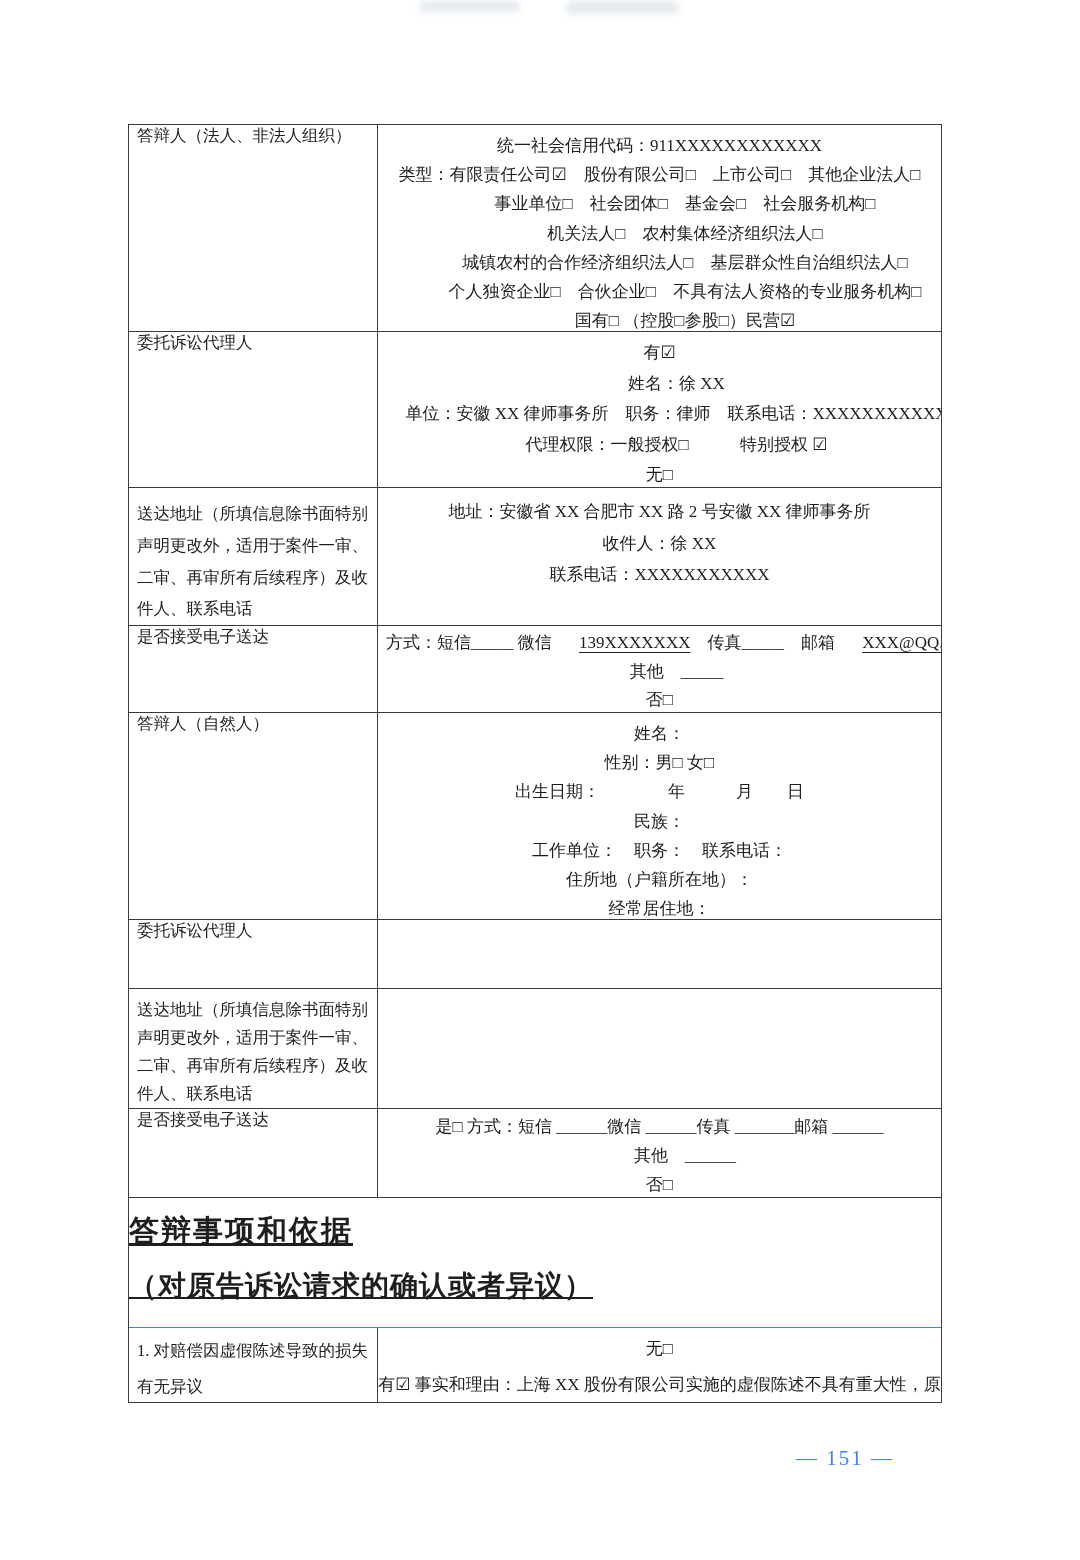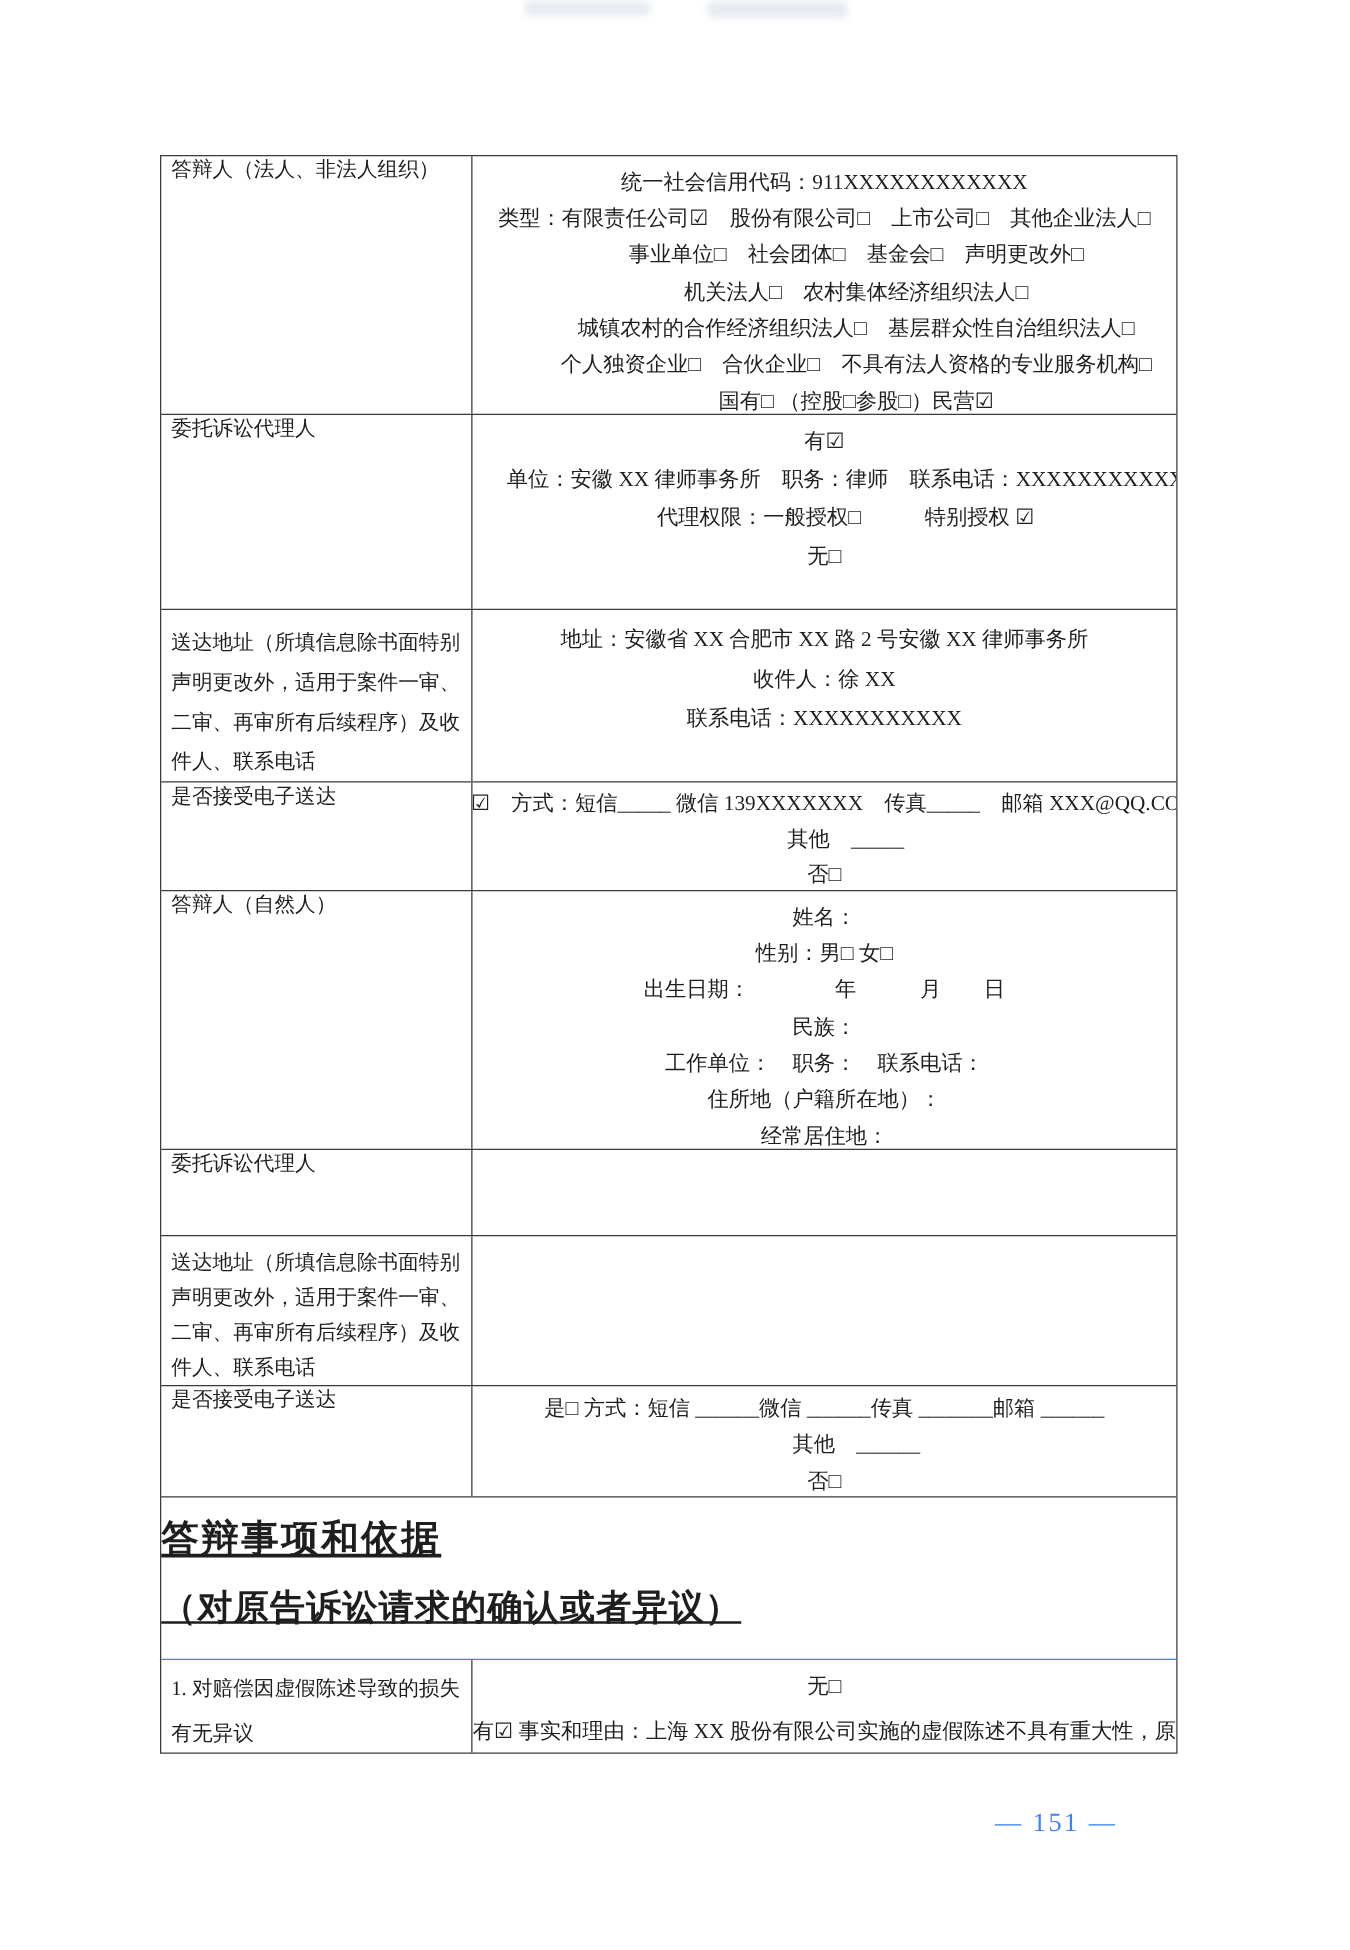--- a/index.html
+++ b/index.html
@@ -31,21 +31,21 @@
     padding:0 8px;box-sizing:border-box;overflow:hidden;
     font-size:16.5px;
     display:flex;flex-direction:column;justify-content:flex-start;
   }
   .ccell{
     flex:1;padding:0 10px;box-sizing:border-box;overflow:hidden;
     font-size:17px;
     display:flex;flex-direction:column;justify-content:flex-start;align-items:center;
   }
   .tline{white-space:nowrap;}
-  .u{text-underline-offset:4px;}
+  .u{text-decoration:underline;text-underline-offset:4px;margin-left:23px;}
 
   
   .r0{height:207px}.r0 .ccell{padding-top:6px}.r0 .ccell .tline{line-height:29.2px}
   .r1{height:156px}.r1 .ccell{padding-top:6px}.r1 .ccell .tline{line-height:30.5px}
   .r2{height:138px}.r2 .ccell{padding-top:8px}.r2 .ccell .tline{line-height:31.5px}
       .r2 .lcell,.r6 .lcell{justify-content:space-between;padding-top:10px}
       .r2 .lcell .tline{line-height:31.5px}
   .r3{height:87px}.r3 .ccell{padding-top:3px}.r3 .ccell .tline{line-height:28.5px}
   .r4{height:207px}.r4 .ccell{padding-top:6px}.r4 .ccell .tline{line-height:29.2px}
   .r5{height:69px}
@@ -78,34 +78,35 @@
 
   <div class="tbl">
 
     <div class="row r0">
       <div class="lcell">
           <div class="tline"><span>答辩人（法人、非法人组织）</span></div>
         </div>
       <div class="ccell">
           <div class="tline"><span>统一社会信用代码：911XXXXXXXXXXXX</span></div>
           <div class="tline"><span>类型：有限责任公司☑　股份有限公司□　上市公司□　其他企业法人□</span></div>
-          <div class="tline"><span>　　　事业单位□　社会团体□　基金会□　声明更改外□</span></div>
+          <div class="tline"><span>　　　事业单位□　社会团体□　基金会□　社会服务机构□</span></div>
           <div class="tline"><span>　　　机关法人□　农村集体经济组织法人□</span></div>
           <div class="tline"><span>　　　城镇农村的合作经济组织法人□　基层群众性自治组织法人□</span></div>
           <div class="tline"><span>　　　个人独资企业□　合伙企业□　不具有法人资格的专业服务机构□</span></div>
           <div class="tline"><span>　　　国有□ （控股□参股□）民营☑</span></div>
         </div>
     </div>
 
     <div class="row r1">
       <div class="lcell">
           <div class="tline"><span>委托诉讼代理人</span></div>
         </div>
       <div class="ccell">
           <div class="tline"><span>有☑</span></div>
+          <div class="tline"><span>　　姓名：徐 XX</span></div>
           <div class="tline"><span>　　单位：安徽 XX 律师事务所　职务：律师　联系电话：XXXXXXXXXXX</span></div>
           <div class="tline"><span>　　代理权限：一般授权□　　　特别授权 ☑</span></div>
           <div class="tline"><span>无□</span></div>
         </div>
     </div>
 
     <div class="row r2">
       <div class="lcell">
           <div class="tline"><span>送达地址（所填信息除书面特别</span></div>
           <div class="tline"><span>声明更改外，适用于案件一审、</span></div>

